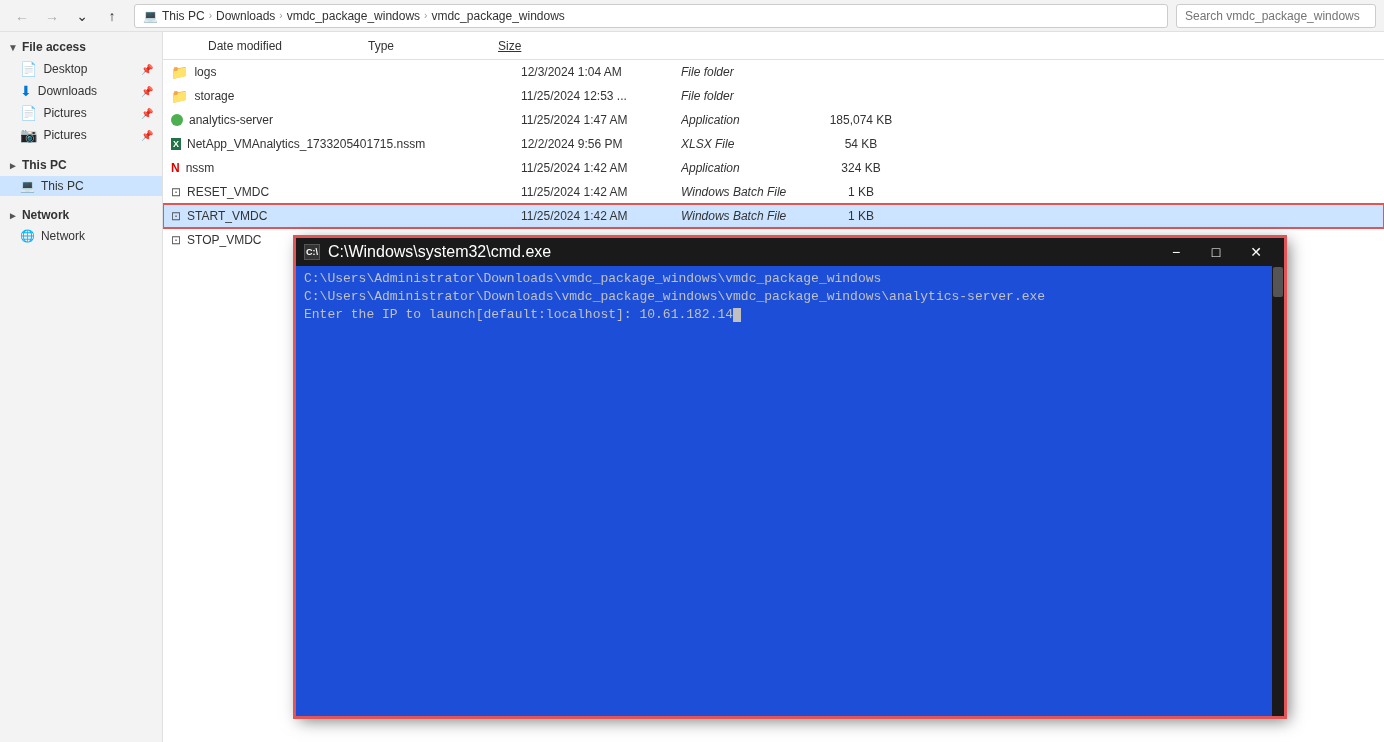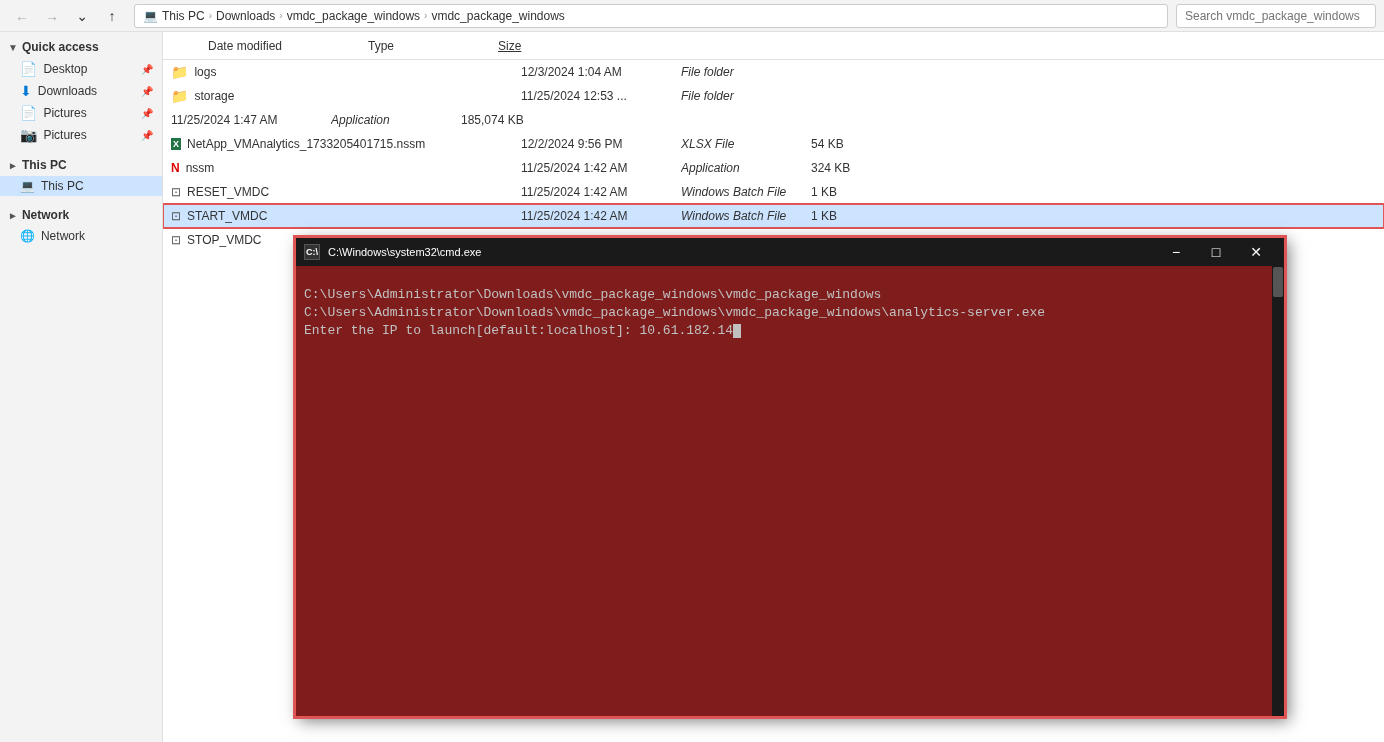--- a/index.html
+++ b/index.html
@@ -164,21 +164,21 @@
       white-space: nowrap;
       overflow: hidden;
       text-overflow: ellipsis;
       display: flex;
       align-items: center;
       gap: 6px;
     }
     .file-cell.name { width: 350px; }
     .file-cell.date { width: 160px; }
     .file-cell.type { width: 130px; font-style: italic; }
-    .file-cell.size { width: 100px; text-align: right; justify-content: flex-start; }
+    .file-cell.size { width: 100px; text-align: right; justify-content: center; }
 
     .icon-folder { color: #ffc107; font-size: 14px; }
     .icon-xlsx { color: white; font-size: 9px; background: #217346; padding: 1px 2px; font-weight: bold; }
     .icon-bat { color: #555; font-size: 12px; }
 
     
     .cmd-overlay {
       position: absolute;
       top: 205px;
       left: 295px;
@@ -208,43 +208,43 @@
       display: flex;
       align-items: center;
       justify-content: center;
       font-size: 9px;
       color: white;
       font-weight: bold;
     }
     .cmd-title-text {
       flex: 1;
       color: white;
-      font-size: 11px;
+      font-size: 16px;
     }
     .cmd-window-controls {
       display: flex;
       gap: 0;
     }
     .cmd-ctrl-btn {
       width: 40px;
       height: 28px;
       background: transparent;
       border: none;
       color: white;
       font-size: 14px;
       cursor: pointer;
       display: flex;
       align-items: center;
       justify-content: center;
     }
 
     .cmd-body {
       flex: 1;
-      background: #7f1d1d;
-      padding: 20px 8px;
+      background: #1d4ed8;
+      padding: 4px 8px;
       overflow: hidden;
       position: relative;
     }
     .cmd-text {
       font-family: 'Courier New', Consolas, monospace;
       font-size: 13px;
       color: #c0c0c0;
       white-space: pre;
       line-height: 1.4;
     }
@@ -310,21 +310,21 @@
     </span>
   </div>
   <input class="search-box" type="text" placeholder="Search vmdc_package_windows" style="">
 </div>
 
 <div class="main-layout" style="position:relative;">
 
   <div class="sidebar">
     <div class="sidebar-section-header">
       <span class="chevron">▼</span>
-      <span>Quick access</span>
+      <span>File access</span>
     </div>
     <div class="sidebar-item">
       <span class="folder-icon folder-blue">📄</span>
       <span>Desktop</span>
       <span class="pin-icon">📌</span>
     </div>
     <div class="sidebar-item">
       <span class="folder-icon folder-blue">⬇</span>
       <span>Downloads</span>
       <span class="pin-icon">📌</span>
@@ -399,20 +399,24 @@
         </div>
         <div class="file-cell type">
           <span>File folder</span>
         </div>
         <div class="file-cell size">
           <span></span>
         </div>
       </div>
 
       <div class="file-row">
+        <div class="file-cell name">
+          <span style="display:inline-block;width:12px;height:12px;border-radius:50%;background:#4CAF50;flex-shrink:0;"></span>
+          <span>analytics-server</span>
+        </div>
         <div class="file-cell date">
           <span>11/25/2024 1:47 AM</span>
         </div>
         <div class="file-cell type">
           <span>Application</span>
         </div>
         <div class="file-cell size">
           <span>185,074 KB</span>
         </div>
       </div>

